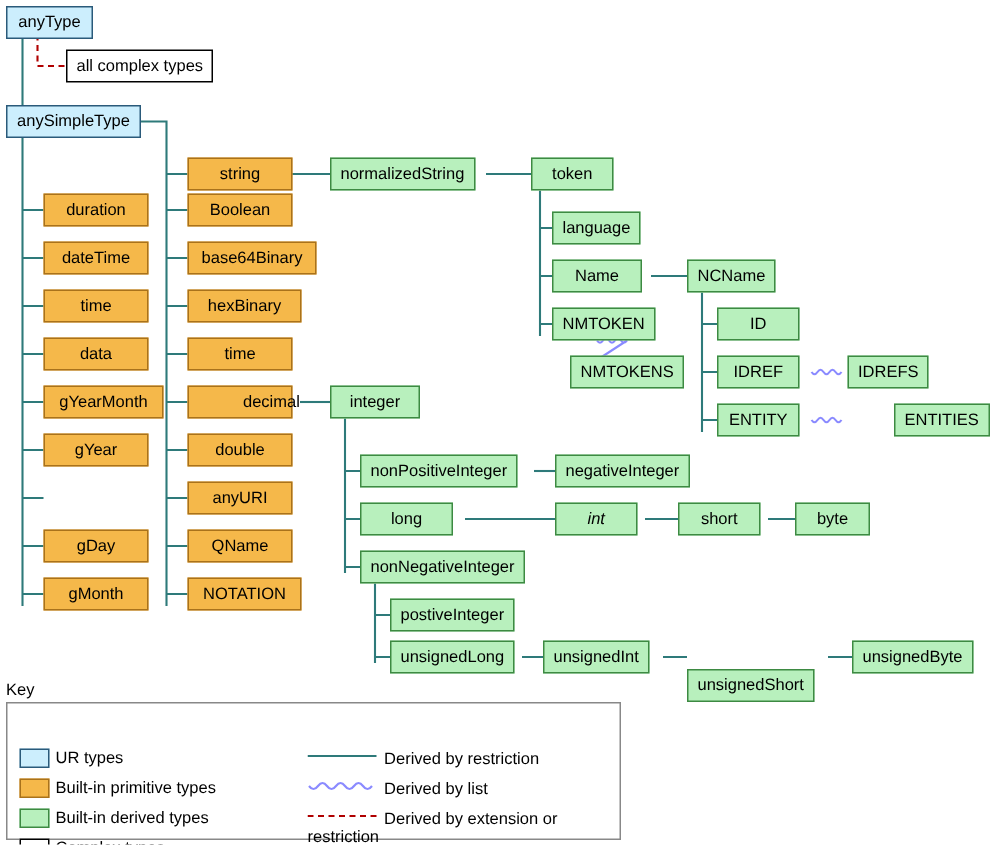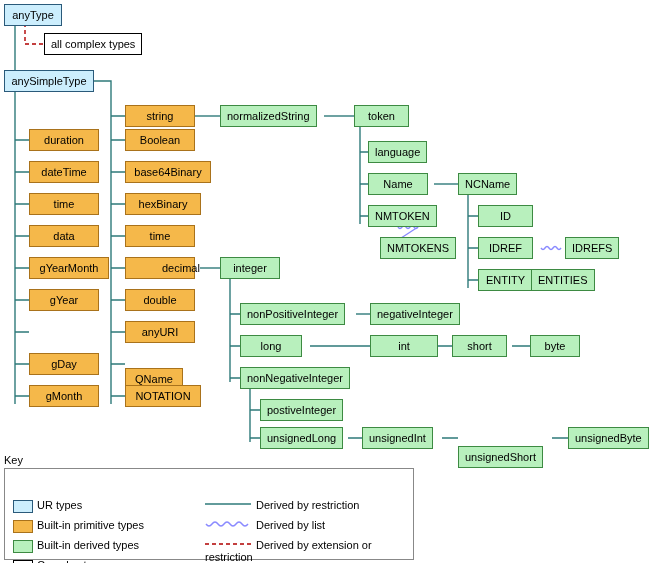--- a/index.html
+++ b/index.html
@@ -134,41 +134,41 @@
 <div class="node prim" style="left:29px; top:385px; width:70px;">gMonth</div>
 
 <div class="node prim" style="left:125px; top:105px; width:70px;">string</div>
 <div class="node prim" style="left:125px; top:129px; width:70px;">Boolean</div>
 <div class="node prim" style="left:125px; top:161px; width:86px;">base64Binary</div>
 <div class="node prim" style="left:125px; top:193px; width:76px;">hexBinary</div>
 <div class="node prim" style="left:125px; top:225px; width:70px;">time</div>
 <div class="node prim" style="left:125px; top:257px; width:70px;padding-left:36px;">decimal</div>
 <div class="node prim" style="left:125px; top:289px; width:70px;">double</div>
 <div class="node prim" style="left:125px; top:321px; width:70px;">anyURI</div>
-<div class="node prim" style="left:125px; top:368px; width:58px;">QName</div>
+<div class="node prim" style="left:125px; top:353px; width:70px;">QName</div>
 <div class="node prim" style="left:125px; top:385px; width:76px;">NOTATION</div>
 
 <div class="node deriv" style="left:220px; top:105px;">normalizedString</div>
 <div class="node deriv" style="left:354px; top:105px; width:55px;">token</div>
 <div class="node deriv" style="left:368px; top:141px;">language</div>
 <div class="node deriv" style="left:368px; top:173px; width:60px;">Name</div>
 <div class="node deriv" style="left:368px; top:205px;">NMTOKEN</div>
 <div class="node deriv" style="left:380px; top:237px;">NMTOKENS</div>
 <div class="node deriv" style="left:458px; top:173px;">NCName</div>
 <div class="node deriv" style="left:478px; top:205px; width:55px;">ID</div>
 <div class="node deriv" style="left:478px; top:237px; width:55px;">IDREF</div>
 <div class="node deriv" style="left:565px; top:237px;">IDREFS</div>
 <div class="node deriv" style="left:478px; top:269px; width:55px;">ENTITY</div>
-<div class="node deriv" style="left:531px; top:269px;">ENTITIES</div>
+<div class="node deriv" style="left:596px; top:269px;">ENTITIES</div>
 
 <div class="node deriv" style="left:220px; top:257px; width:60px;">integer</div>
 <div class="node deriv" style="left:240px; top:303px;">nonPositiveInteger</div>
 <div class="node deriv" style="left:370px; top:303px;">negativeInteger</div>
 <div class="node deriv" style="left:240px; top:335px; width:62px;">long</div>
-<div class="node deriv" style="left:370px; top:335px; width:68px;">int</div>
+<div class="node deriv" style="left:370px; top:335px; width:55px;font-style:italic;">int</div>
 <div class="node deriv" style="left:452px; top:335px; width:55px;">short</div>
 <div class="node deriv" style="left:530px; top:335px; width:50px;">byte</div>
 <div class="node deriv" style="left:240px; top:367px;">nonNegativeInteger</div>
 <div class="node deriv" style="left:260px; top:399px;">postiveInteger</div>
 <div class="node deriv" style="left:260px; top:427px;">unsignedLong</div>
 <div class="node deriv" style="left:362px; top:427px;">unsignedInt</div>
 <div class="node deriv" style="left:458px; top:427px;margin-top:19px;">unsignedShort</div>
 <div class="node deriv" style="left:568px; top:427px;">unsignedByte</div>
 
 <div class="key-title">Key</div>

